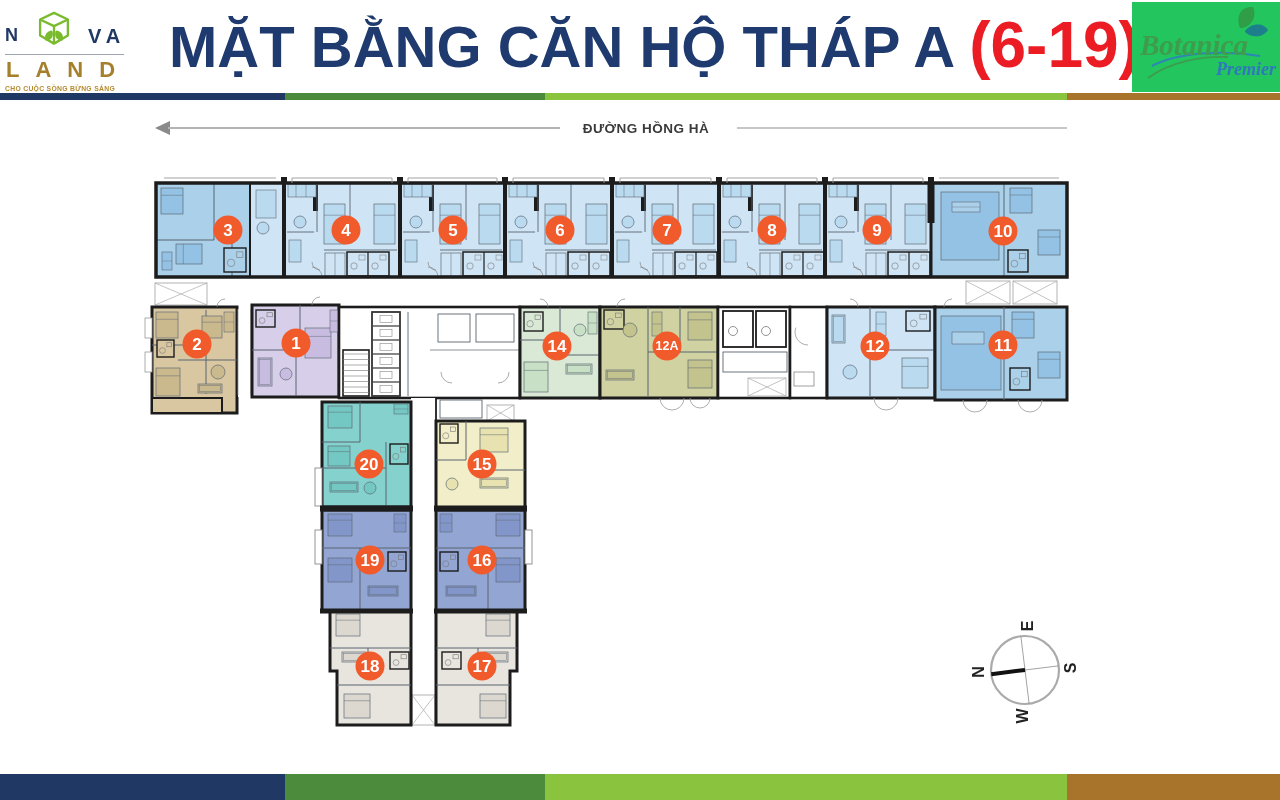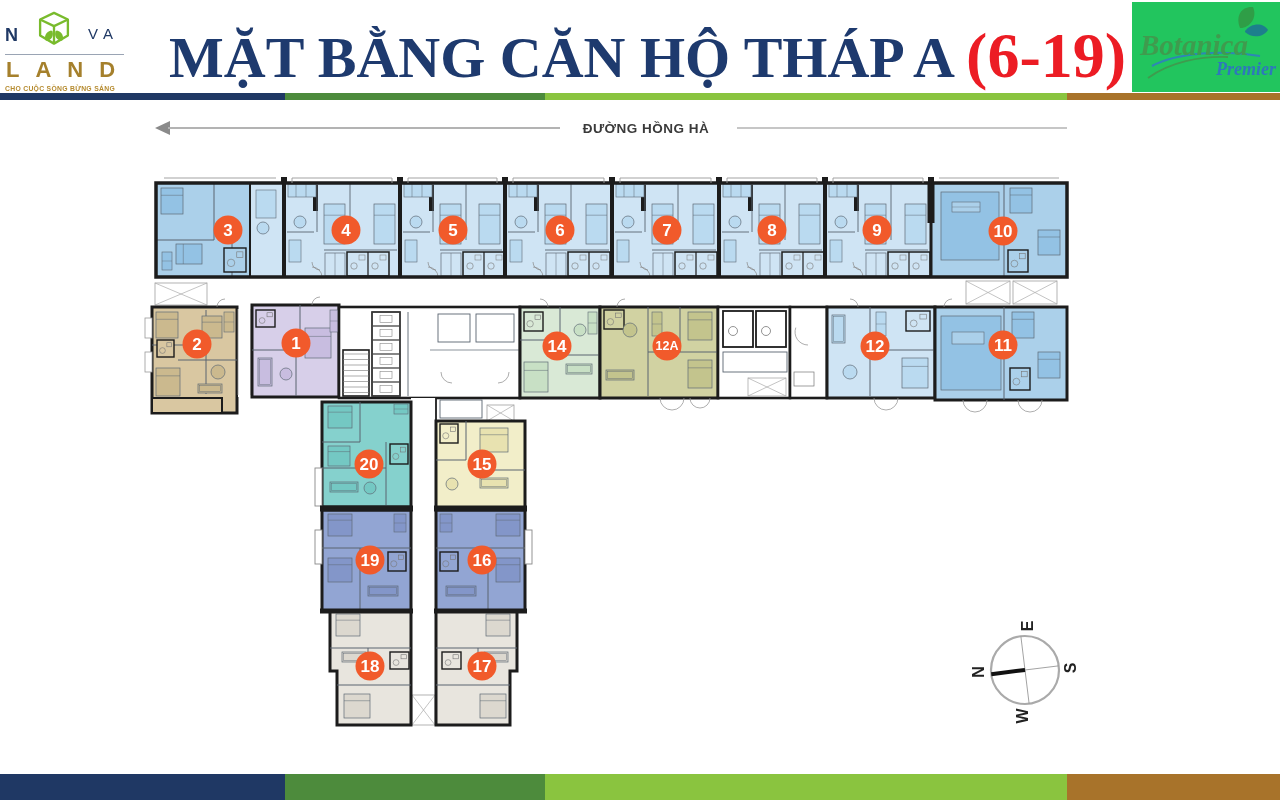--- a/index.html
+++ b/index.html
@@ -11,27 +11,27 @@
   <div style="position:absolute;left:1px;top:21px;font-size:18px;font-weight:bold;color:#1f3864">N</div>
   <svg class="abs" style="left:31px;top:3px" width="38" height="44" viewBox="0 0 52 52">
     <g fill="none" stroke="#79bb2d" stroke-width="3.2" stroke-linejoin="round">
       <path d="M26 4 L45 13 L45 35 L26 46 L7 35 L7 13 Z"></path>
       <path d="M7 13 L26 22 L45 13"></path>
       <path d="M26 22 L26 46"></path>
     </g>
     <path d="M22 28 C14 30 12 38 15 42 C22 42 26 36 24 29 Z" fill="#79bb2d"></path>
     <path d="M30 28 C38 30 40 38 37 42 C30 42 26 36 28 29 Z" fill="#79bb2d"></path>
   </svg>
-  <div style="position:absolute;left:84px;top:21px;font-size:15px;font-weight:normal;letter-spacing:6px;color:#1f3864">VA</div>
+  <div style="position:absolute;left:84px;top:21px;font-size:20px;font-weight:bold;letter-spacing:6px;color:#1f3864">VA</div>
   <div style="position:absolute;left:1px;top:50px;width:119px;border-top:1.5px solid #9aa4b4"></div>
   <div style="position:absolute;left:2px;top:53px;font-size:22px;font-weight:bold;letter-spacing:16px;color:#a5802c">LAND</div>
   <div style="position:absolute;left:1px;top:81px;font-size:6.8px;font-weight:bold;letter-spacing:0.3px;color:#b58a2e;white-space:nowrap">CHO CUỘC SỒNG BỪNG SÁNG</div>
 </div>
 
-<div class="abs" style="left:169px;top:19px;font-family:Liberation Serif, serif;font-weight:bold;font-size:58px;color:#1e3a6e;white-space:nowrap">MẶT BẰNG CĂN HỘ THÁP A <span style="font-size:64px;color:#ec1c24">(6-19)</span></div>
+<div class="abs" style="left:169px;top:8px;font-family:Liberation Sans, sans-serif;font-weight:bold;font-size:58px;color:#1e3a6e;white-space:nowrap">MẶT BẰNG CĂN HỘ THÁP A <span style="font-size:64px;color:#ec1c24">(6-19)</span></div>
 
 <div class="abs" style="left:1132px;top:2px;width:148px;height:90px;background:#22c55e">
   <svg width="148" height="90" viewBox="0 0 148 90">
     <path d="M20 64 C46 50 92 48 128 54" fill="none" stroke="#2e86b5" stroke-width="2"></path>
     <path d="M16 76 C38 60 68 54 96 55" fill="none" stroke="#3f9b4e" stroke-width="1.8"></path>
     <text x="8" y="53" font-family="Liberation Serif, serif" font-style="italic" font-weight="bold" font-size="29" fill="#3f9b4e">Botanica</text>
     <text x="84" y="73" font-family="Liberation Serif, serif" font-style="italic" font-weight="bold" font-size="18" fill="#2e78bb">Premier</text>
     <path d="M108 26 C103 13 110 4 121 5 C125 14 120 24 110 26 Z" fill="#2f9e47"></path>
     <path d="M113 29 C120 20 132 21 136 28 C131 36 119 36 113 30 Z" fill="#1d7f8c"></path>
   </svg>

